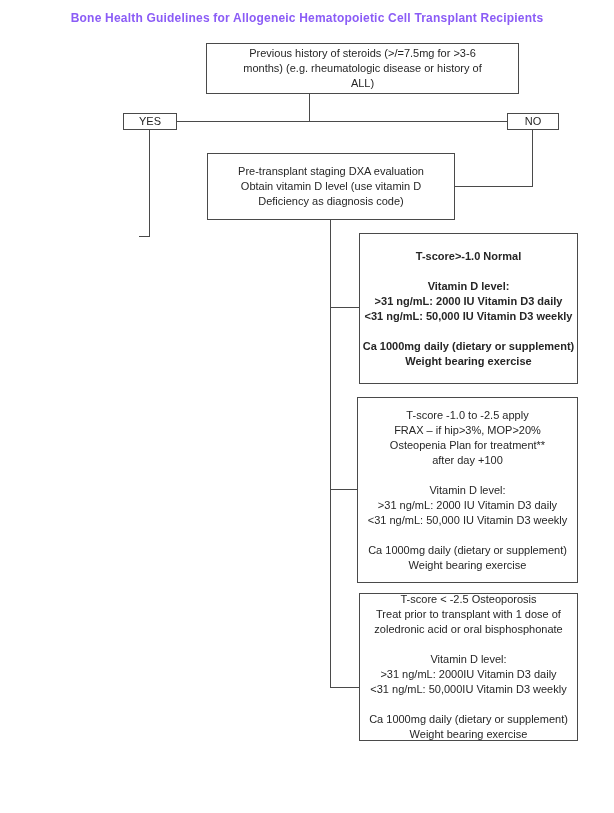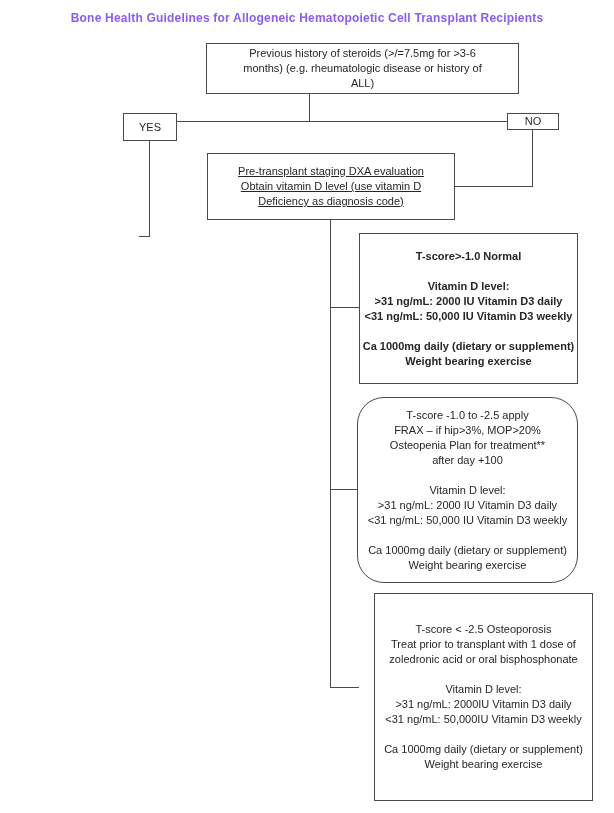--- a/index.html
+++ b/index.html
@@ -44,27 +44,27 @@
     white-space: pre-line;
     width: 100%;
     padding: 0 2px;
   }
   .connector {
     position: absolute;
     background: #4a4a4a;
   }
   
   #box-steroid-history { left: 175px; top: 43px;  width: 313px; height: 51px; margin-left: 31px;  }
-  #box-yes             { left: 123px; top: 113px; width: 54px;  height: 28px;  }
+  #box-yes             { left: 123px; top: 113px; width: 54px;  height: 17px;  }
   #box-no              { left: 507px; top: 113px; width: 52px;  height: 17px; justify-content: center;  }
   #box-zoledronic      { left: 22px;  top: 168px; width: 118px; height: 138px; }
-  #box-dxa-staging     { left: 207px; top: 153px; width: 248px; height: 67px; text-decoration: underline;  }
+  #box-dxa-staging     { left: 207px; top: 153px; width: 248px; height: 67px;  }
   #box-normal          { left: 359px; top: 233px; width: 219px; height: 151px; font-weight: bold; }
-  #box-osteopenia      { left: 357px; top: 397px; width: 221px; height: 186px; border-radius: 27px; }
-  #box-osteoporosis    { left: 359px; top: 593px; width: 219px; height: 208px; margin-left: 15px; }
+  #box-osteopenia      { left: 357px; top: 397px; width: 221px; height: 186px; }
+  #box-osteoporosis    { left: 359px; top: 593px; width: 219px; height: 148px; }
   
   #conn-steroid-down { left: 309px; top: 94px;  width: 1px;   height: 28px; }
   #conn-main-h       { left: 176px; top: 121px; width: 332px; height: 1px;  }
   #conn-yes-down     { left: 149px; top: 130px; width: 1px;   height: 107px;}
   #conn-yes-left     { left: 139px; top: 236px; width: 11px;  height: 1px;  }
   #conn-no-down      { left: 532px; top: 130px; width: 1px;   height: 57px; }
   #conn-no-left      { left: 455px; top: 186px; width: 78px;  height: 1px;  }
   #conn-trunk-down   { left: 330px; top: 220px; width: 1px;   height: 468px;}
   #conn-branch-normal       { left: 331px; top: 307px; width: 28px; height: 1px; }
   #conn-branch-osteopenia   { left: 331px; top: 489px; width: 26px; height: 1px; }

